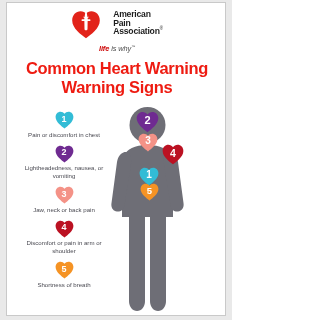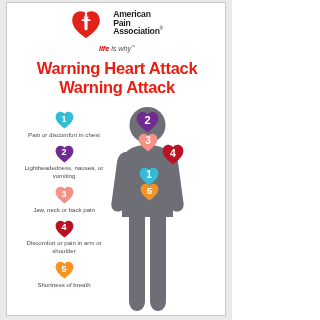--- a/index.html
+++ b/index.html
@@ -195,22 +195,22 @@
           <div class="logo-word">Pain</div>
           <div class="logo-word"><span>Association</span><span class="reg">®</span></div>
         </div>
       </div>
       <div id="tagline">
         <span class="lw-life">life</span><span class="lw-rest"> is why</span><span class="lw-rest tm">™</span>
       </div>
     </div>
 
     <div id="title">
-      <span class="tl">Warning Heart Attack</span>
-      <span class="tl">Warning Attack</span>
+      <span class="tl">Common Heart Warning</span>
+      <span class="tl">Warning Signs</span>
     </div>
 
     <div id="signs-list">
 
       <div class="sign-item">
         <div class="sign-heart">
           <svg viewBox="0 0 20 19" width="19" height="18" aria-hidden="true">
             <path d="M10 18.4C6.8 15.9.6 11.6.6 6.3.6 3 2.9.7 5.8.7c1.7 0 3.3.9 4.2 2.2C10.9 1.6 12.5.7 14.2.7c2.9 0 5.2 2.3 5.2 5.6 0 5.3-6.2 9.6-9.4 12.1z" fill="#32bcd6"></path>
           </svg>
           <span class="hnum">1</span>

